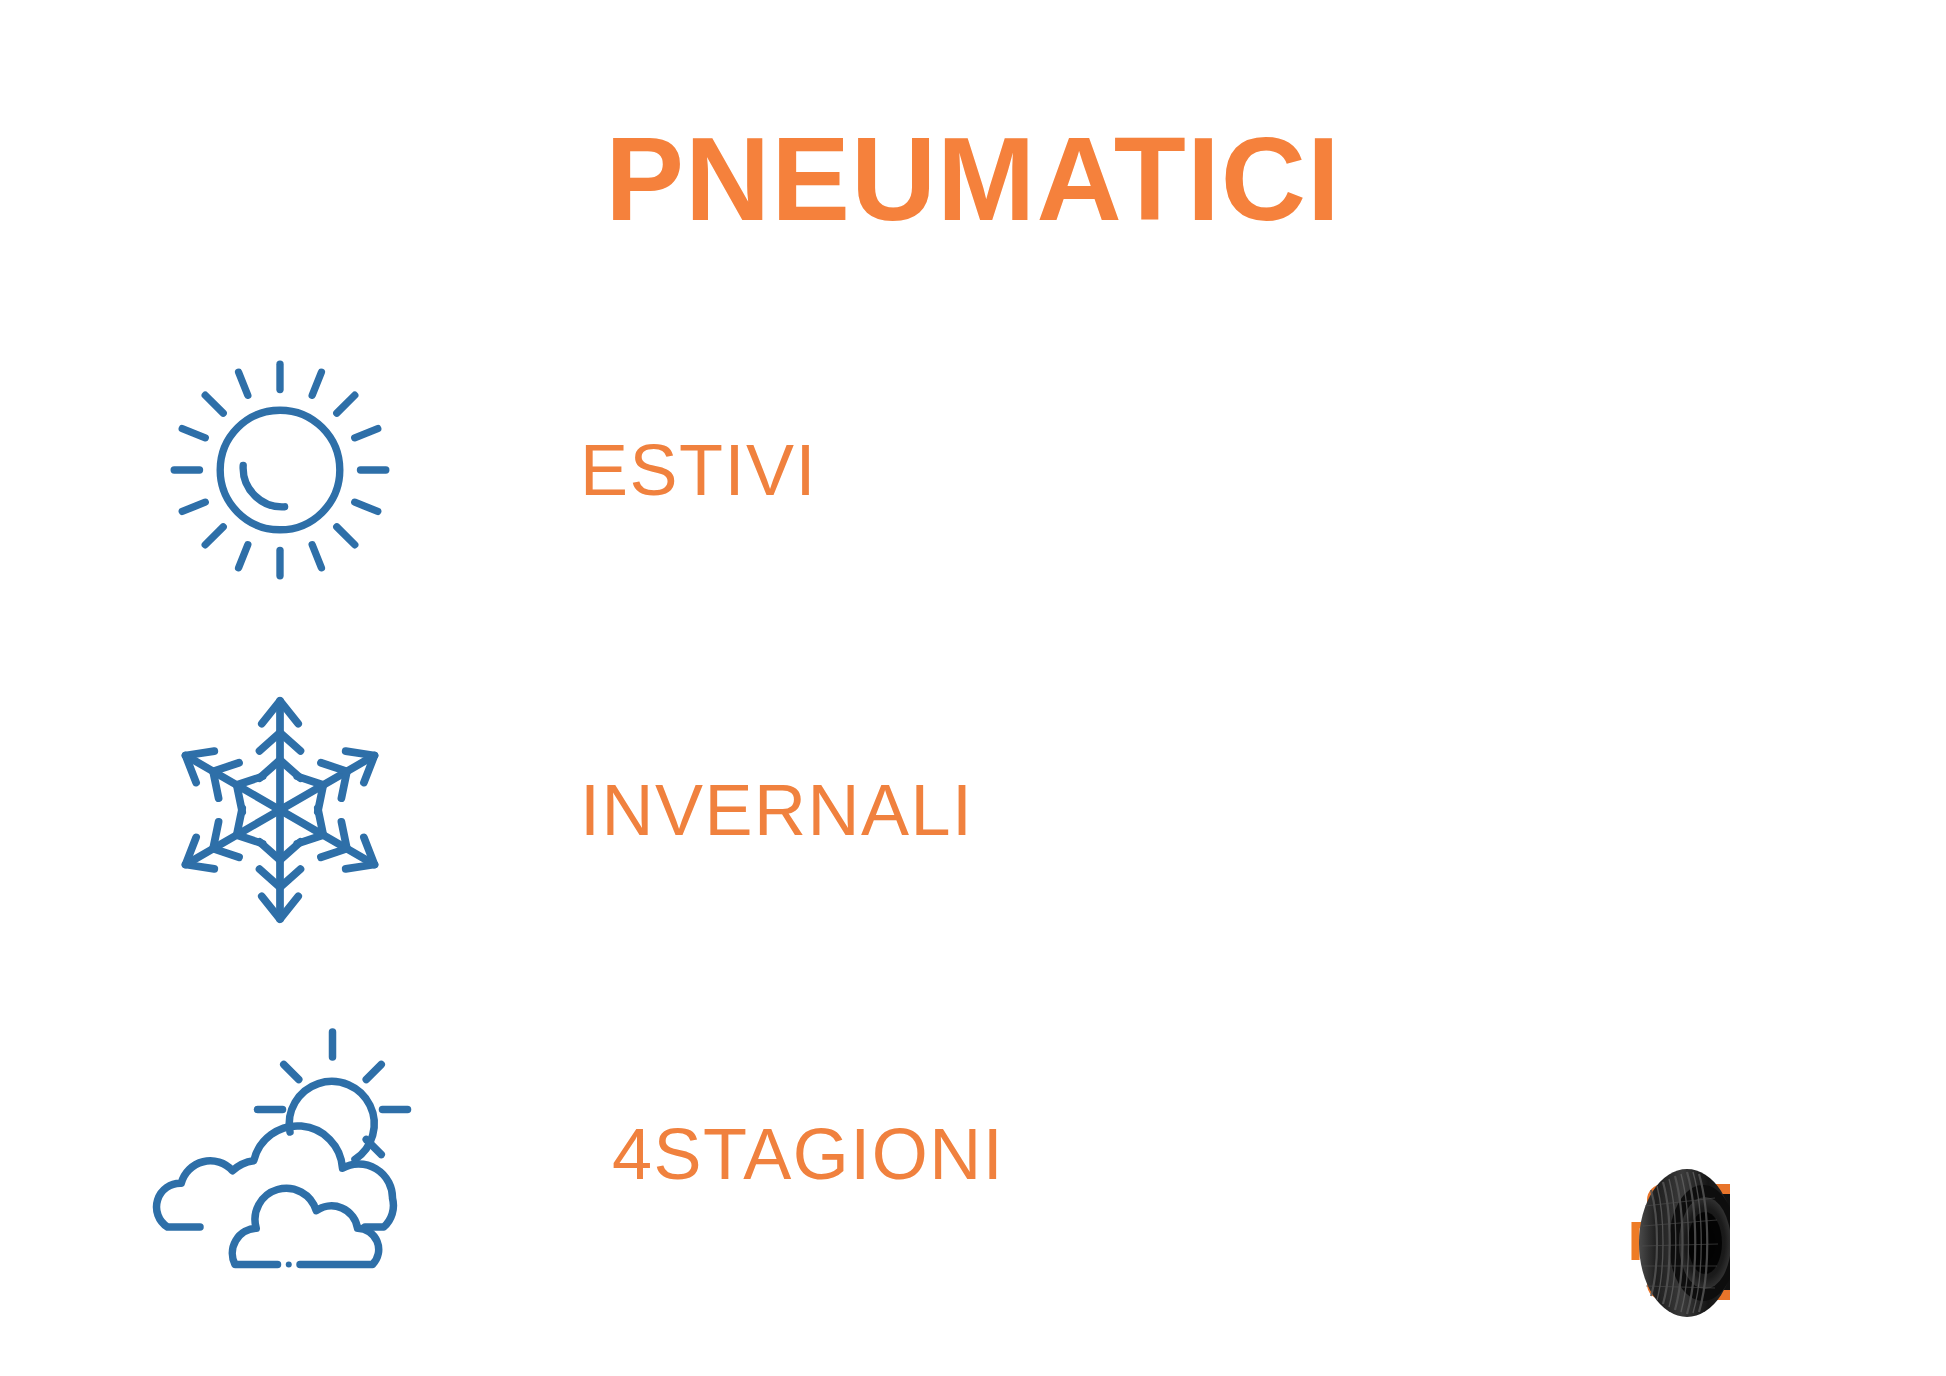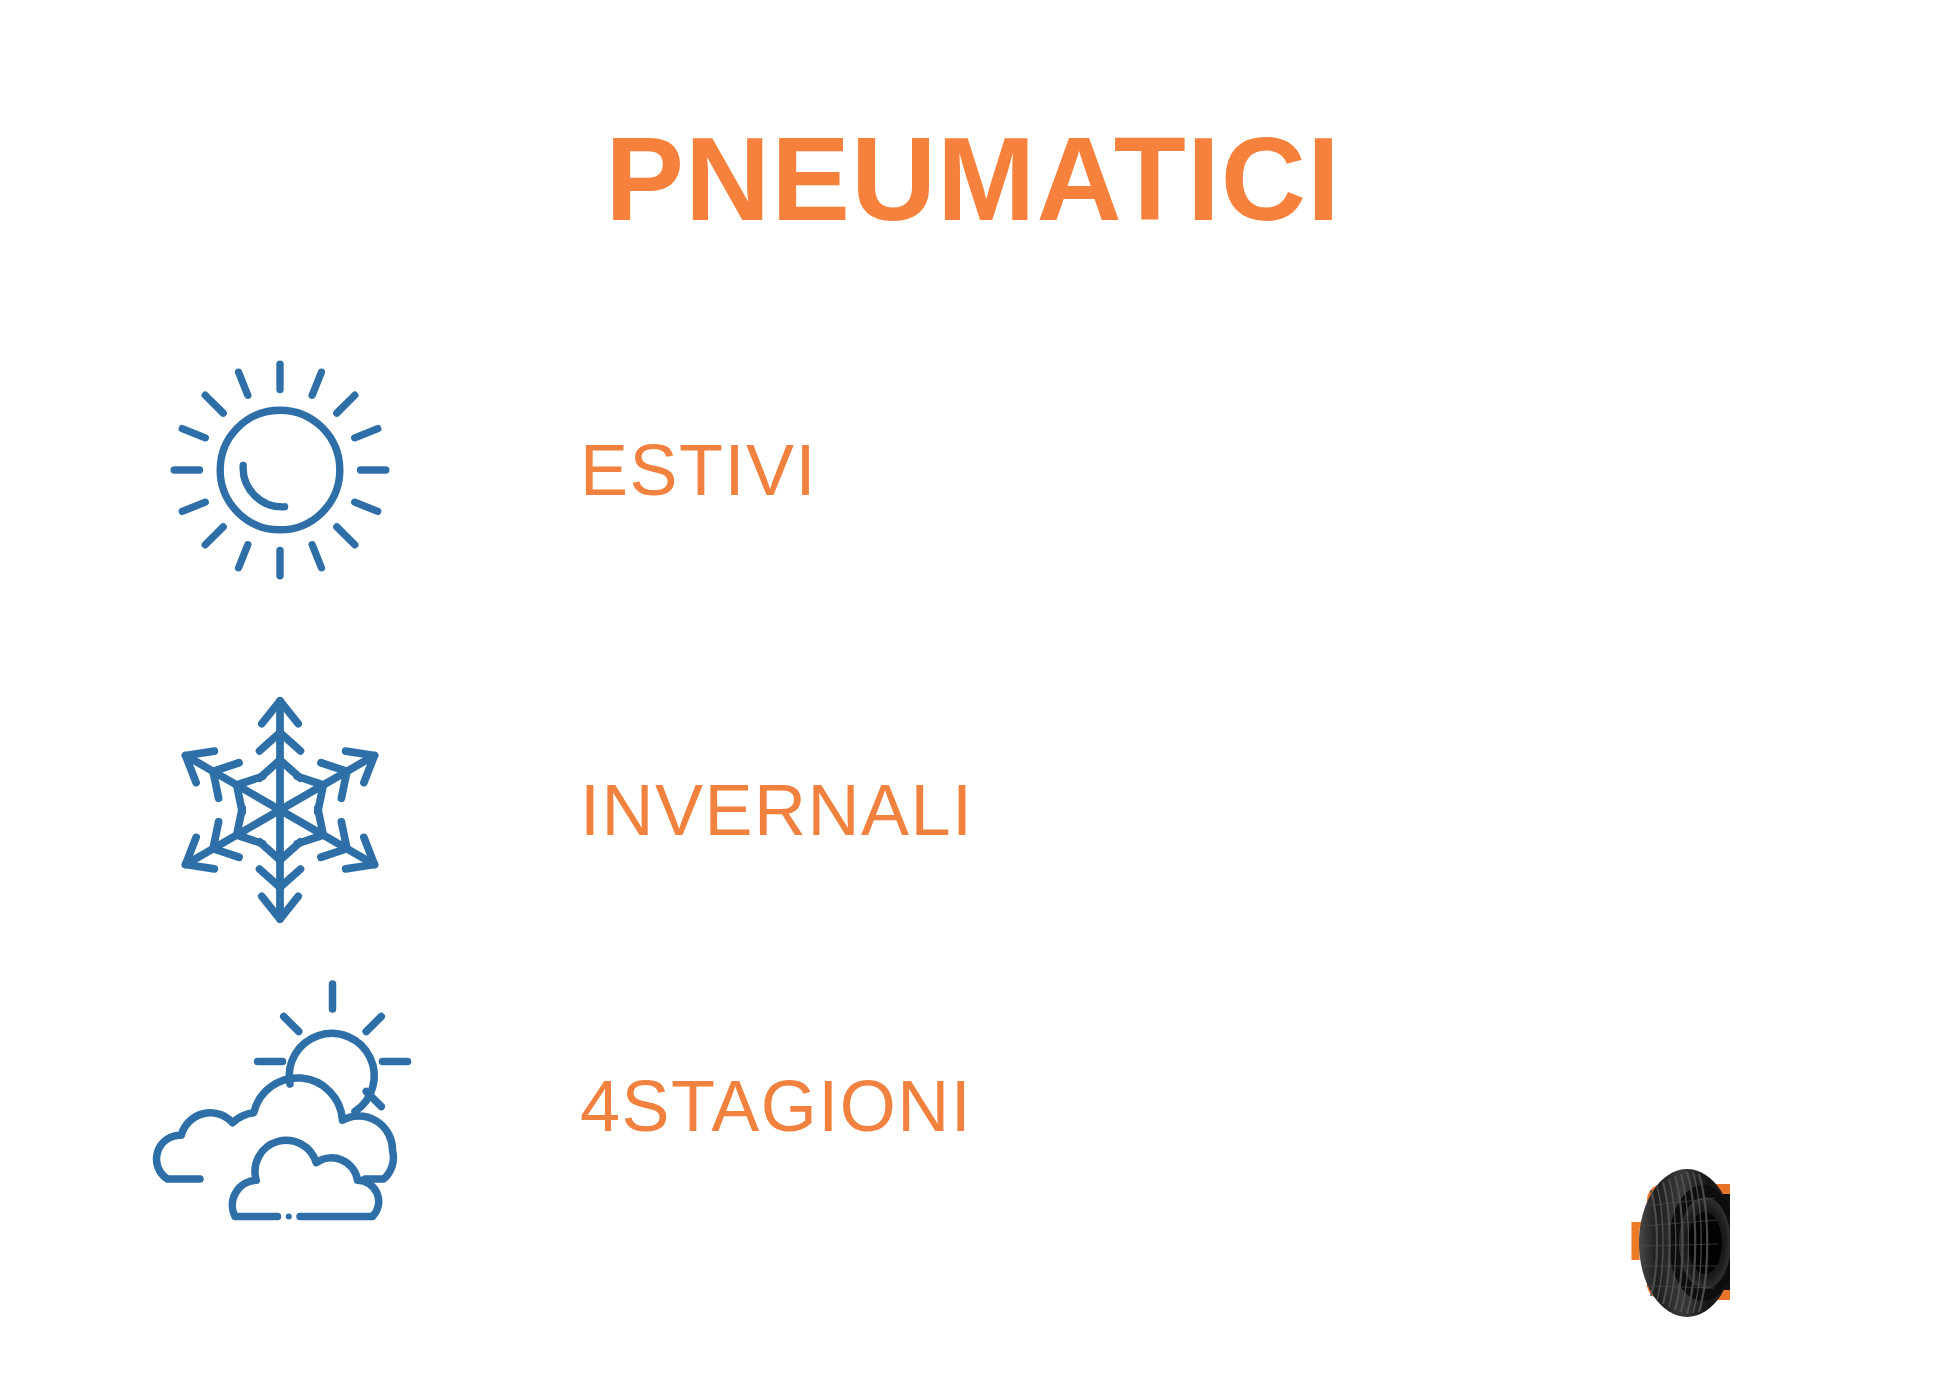--- a/index.html
+++ b/index.html
@@ -39,21 +39,21 @@
   .row {
     position: absolute;
     left: 0;
     width: 1500px;
     height: 300px;
     display: flex;
     align-items: center;
   }
   .row-1 { top: 320px; }
   .row-2 { top: 660px; }
-  .row-3 { top: 956px; }
+  .row-3 { top: 1004px; gap: 32px; }
 
   .icon-cell {
     width: 560px;
     height: 300px;
     display: flex;
     align-items: center;
     justify-content: center;
     flex: 0 0 560px;
   }
   .icon-cell svg { display: block; }

